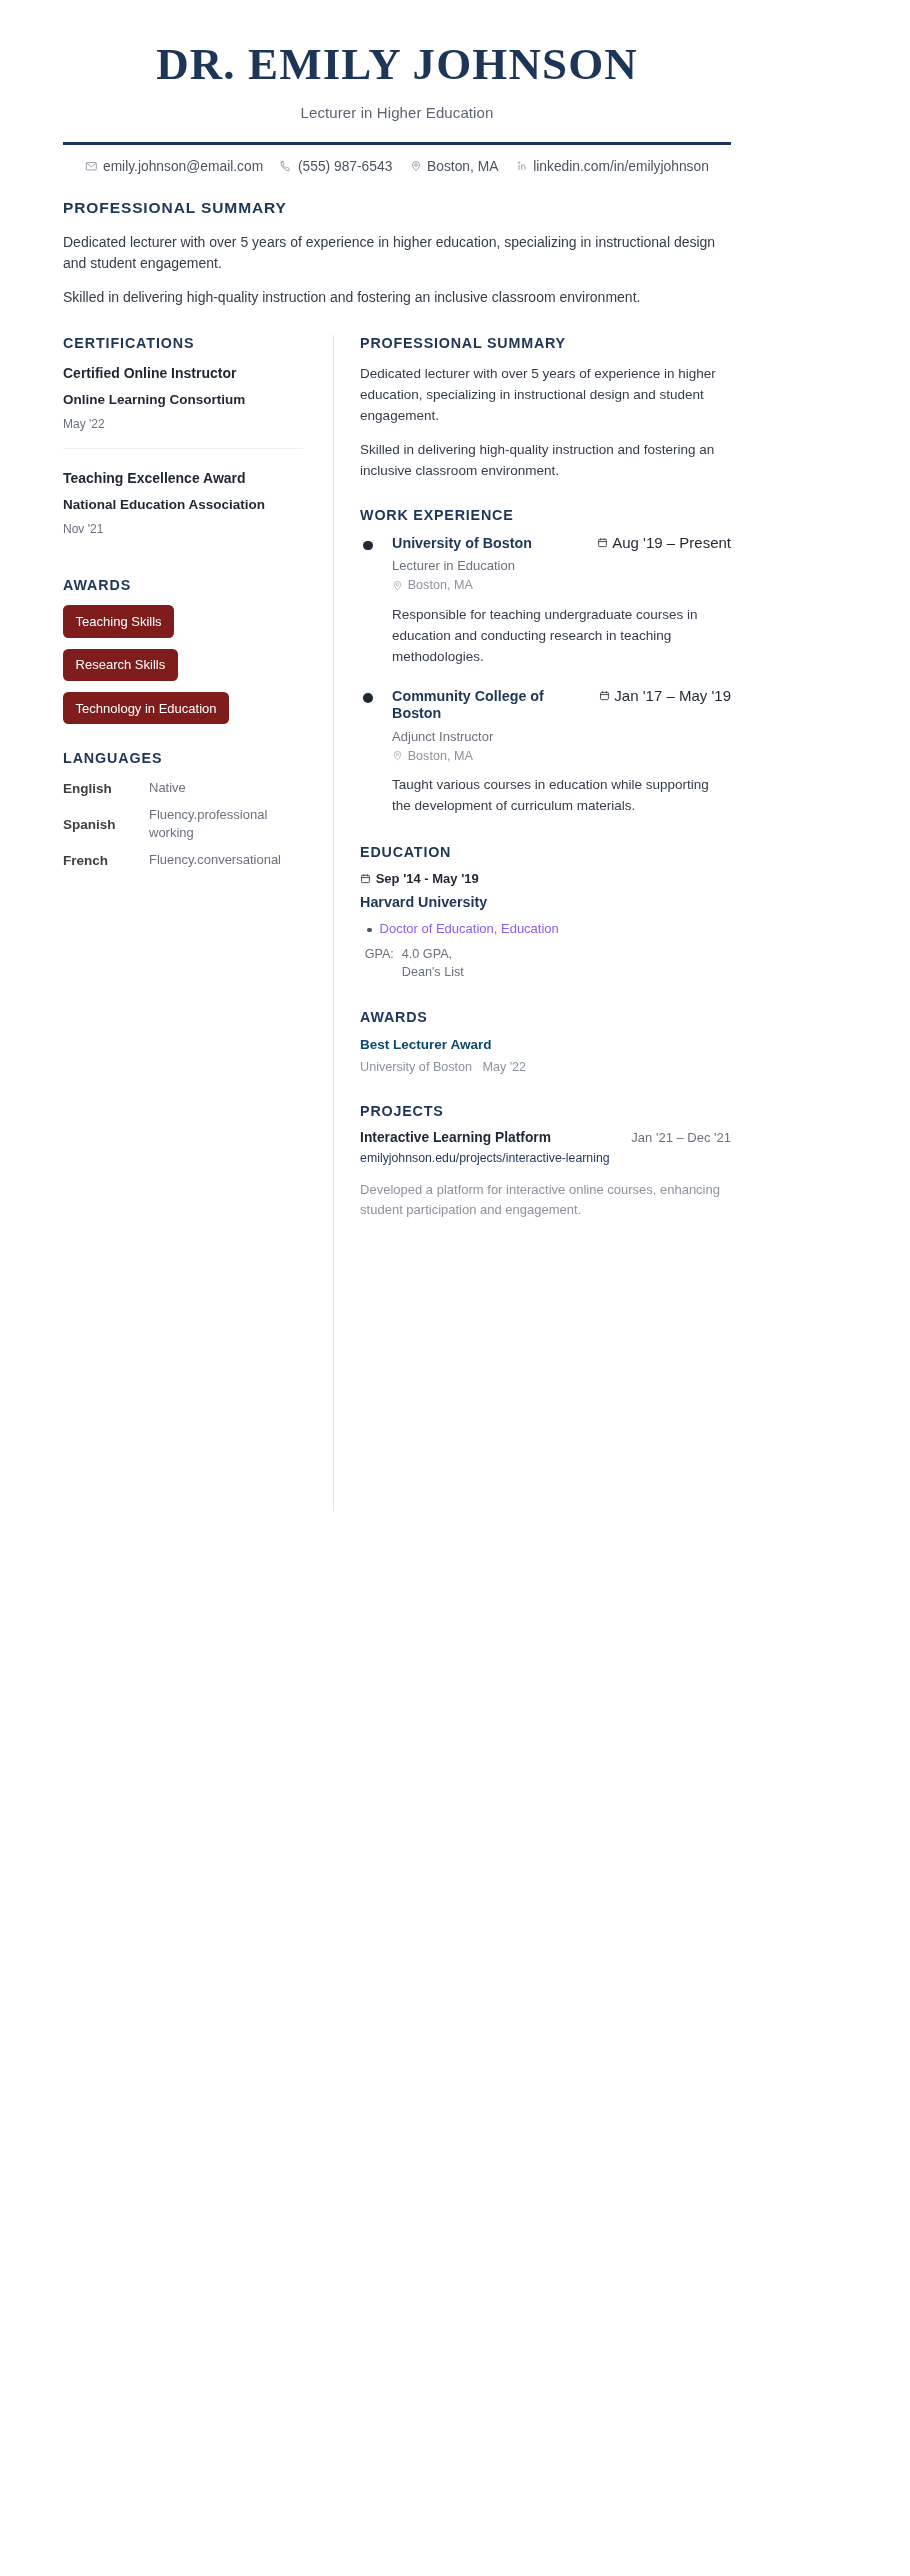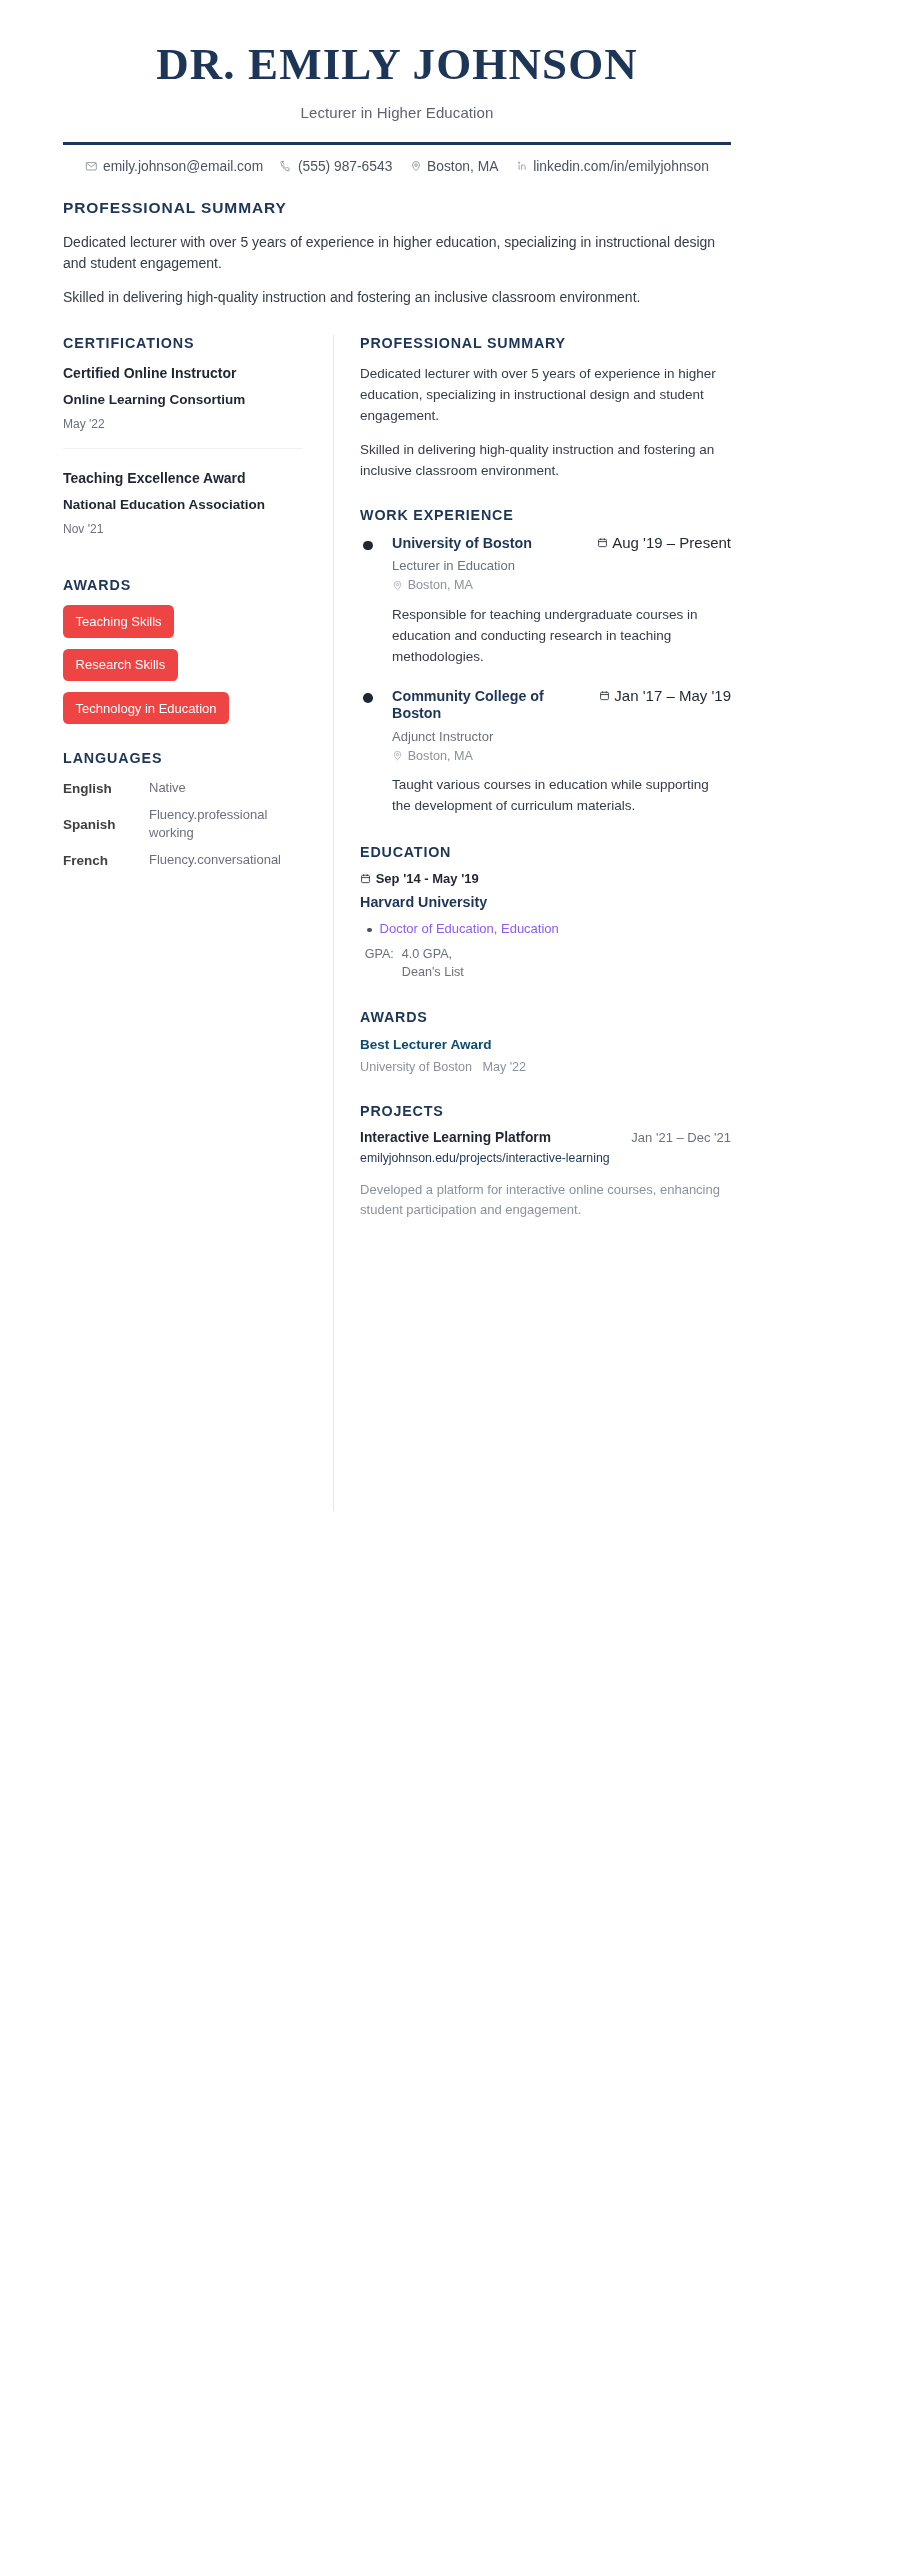--- a/index.html
+++ b/index.html
@@ -175,21 +175,21 @@
   .cert-date {
     font-size: 12px;
     color: #6a717d;
   }
 
   
   .skills-sec { margin-top: 24px; }
   .skill-list { display: flex; flex-direction: column; align-items: flex-start; gap: 11px; }
   .skill-chip {
     display: inline-block;
-    background: #ef4444;
+    background: #7f1d1d;
     color: #ffffff;
     font-size: 13px;
     line-height: 1;
     padding: 9.7px 12.6px;
     border-radius: 5.2px;
   }
 
   
   .lang-sec { margin-top: 26px; }
   .lang-row {

